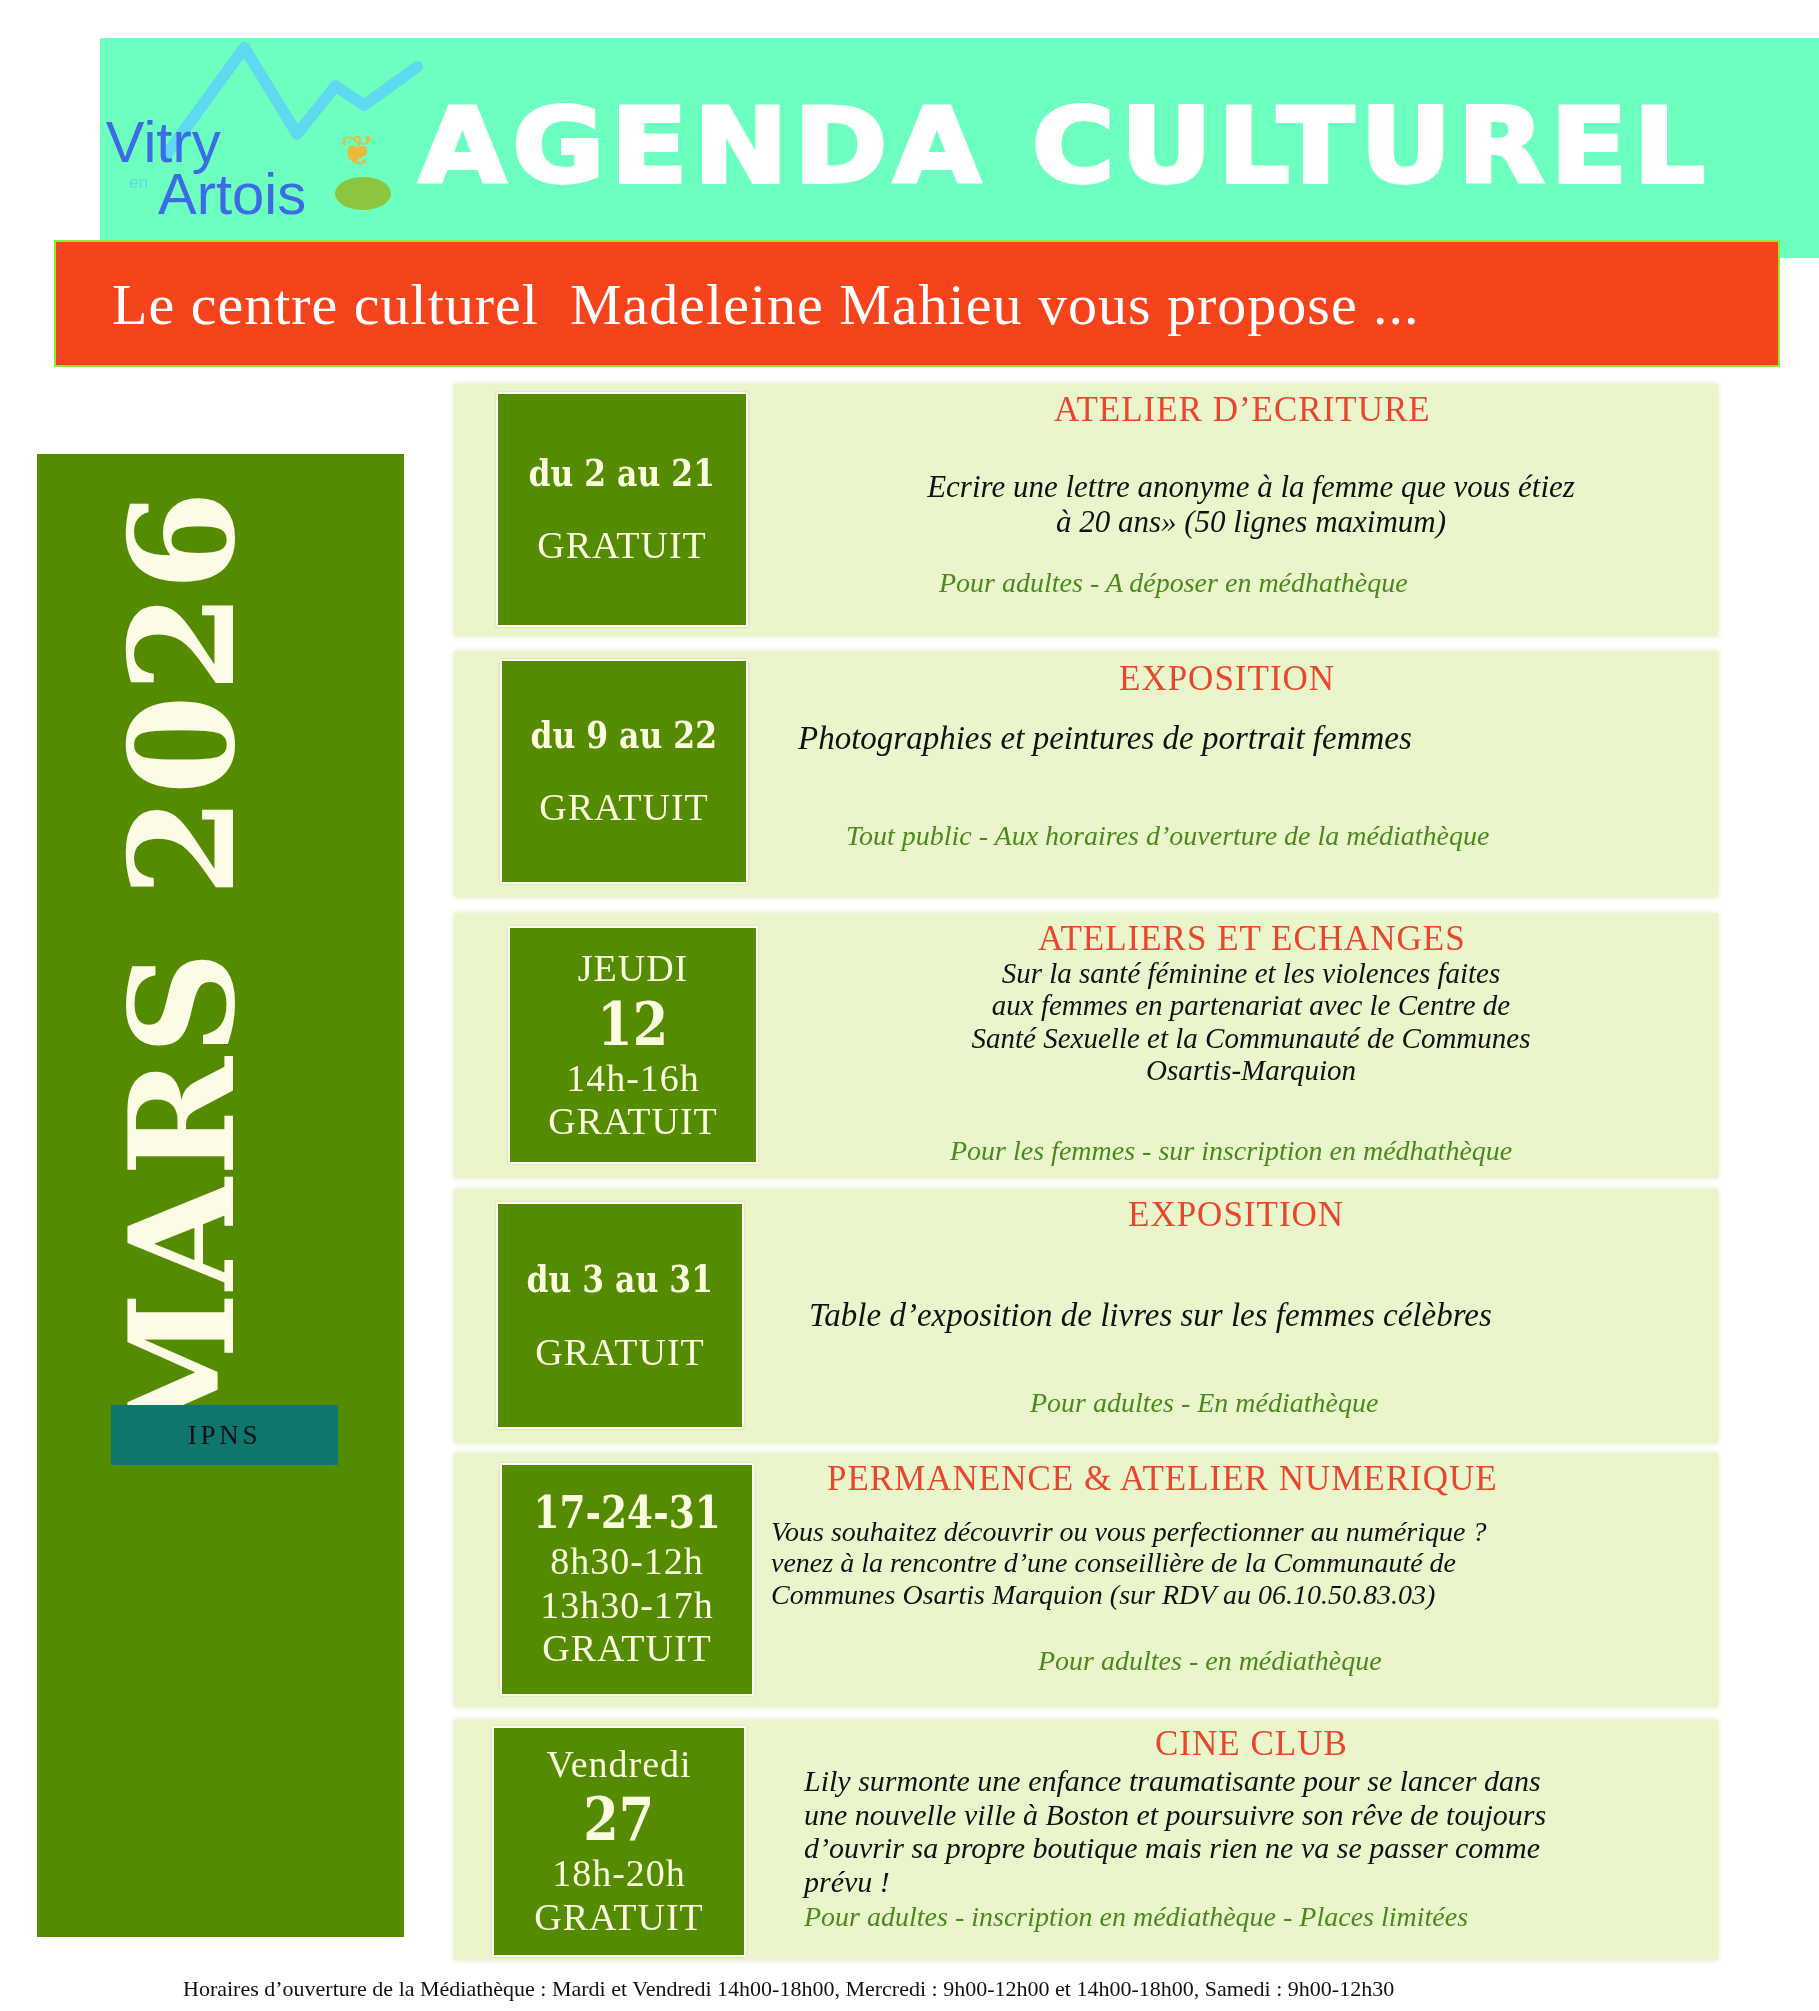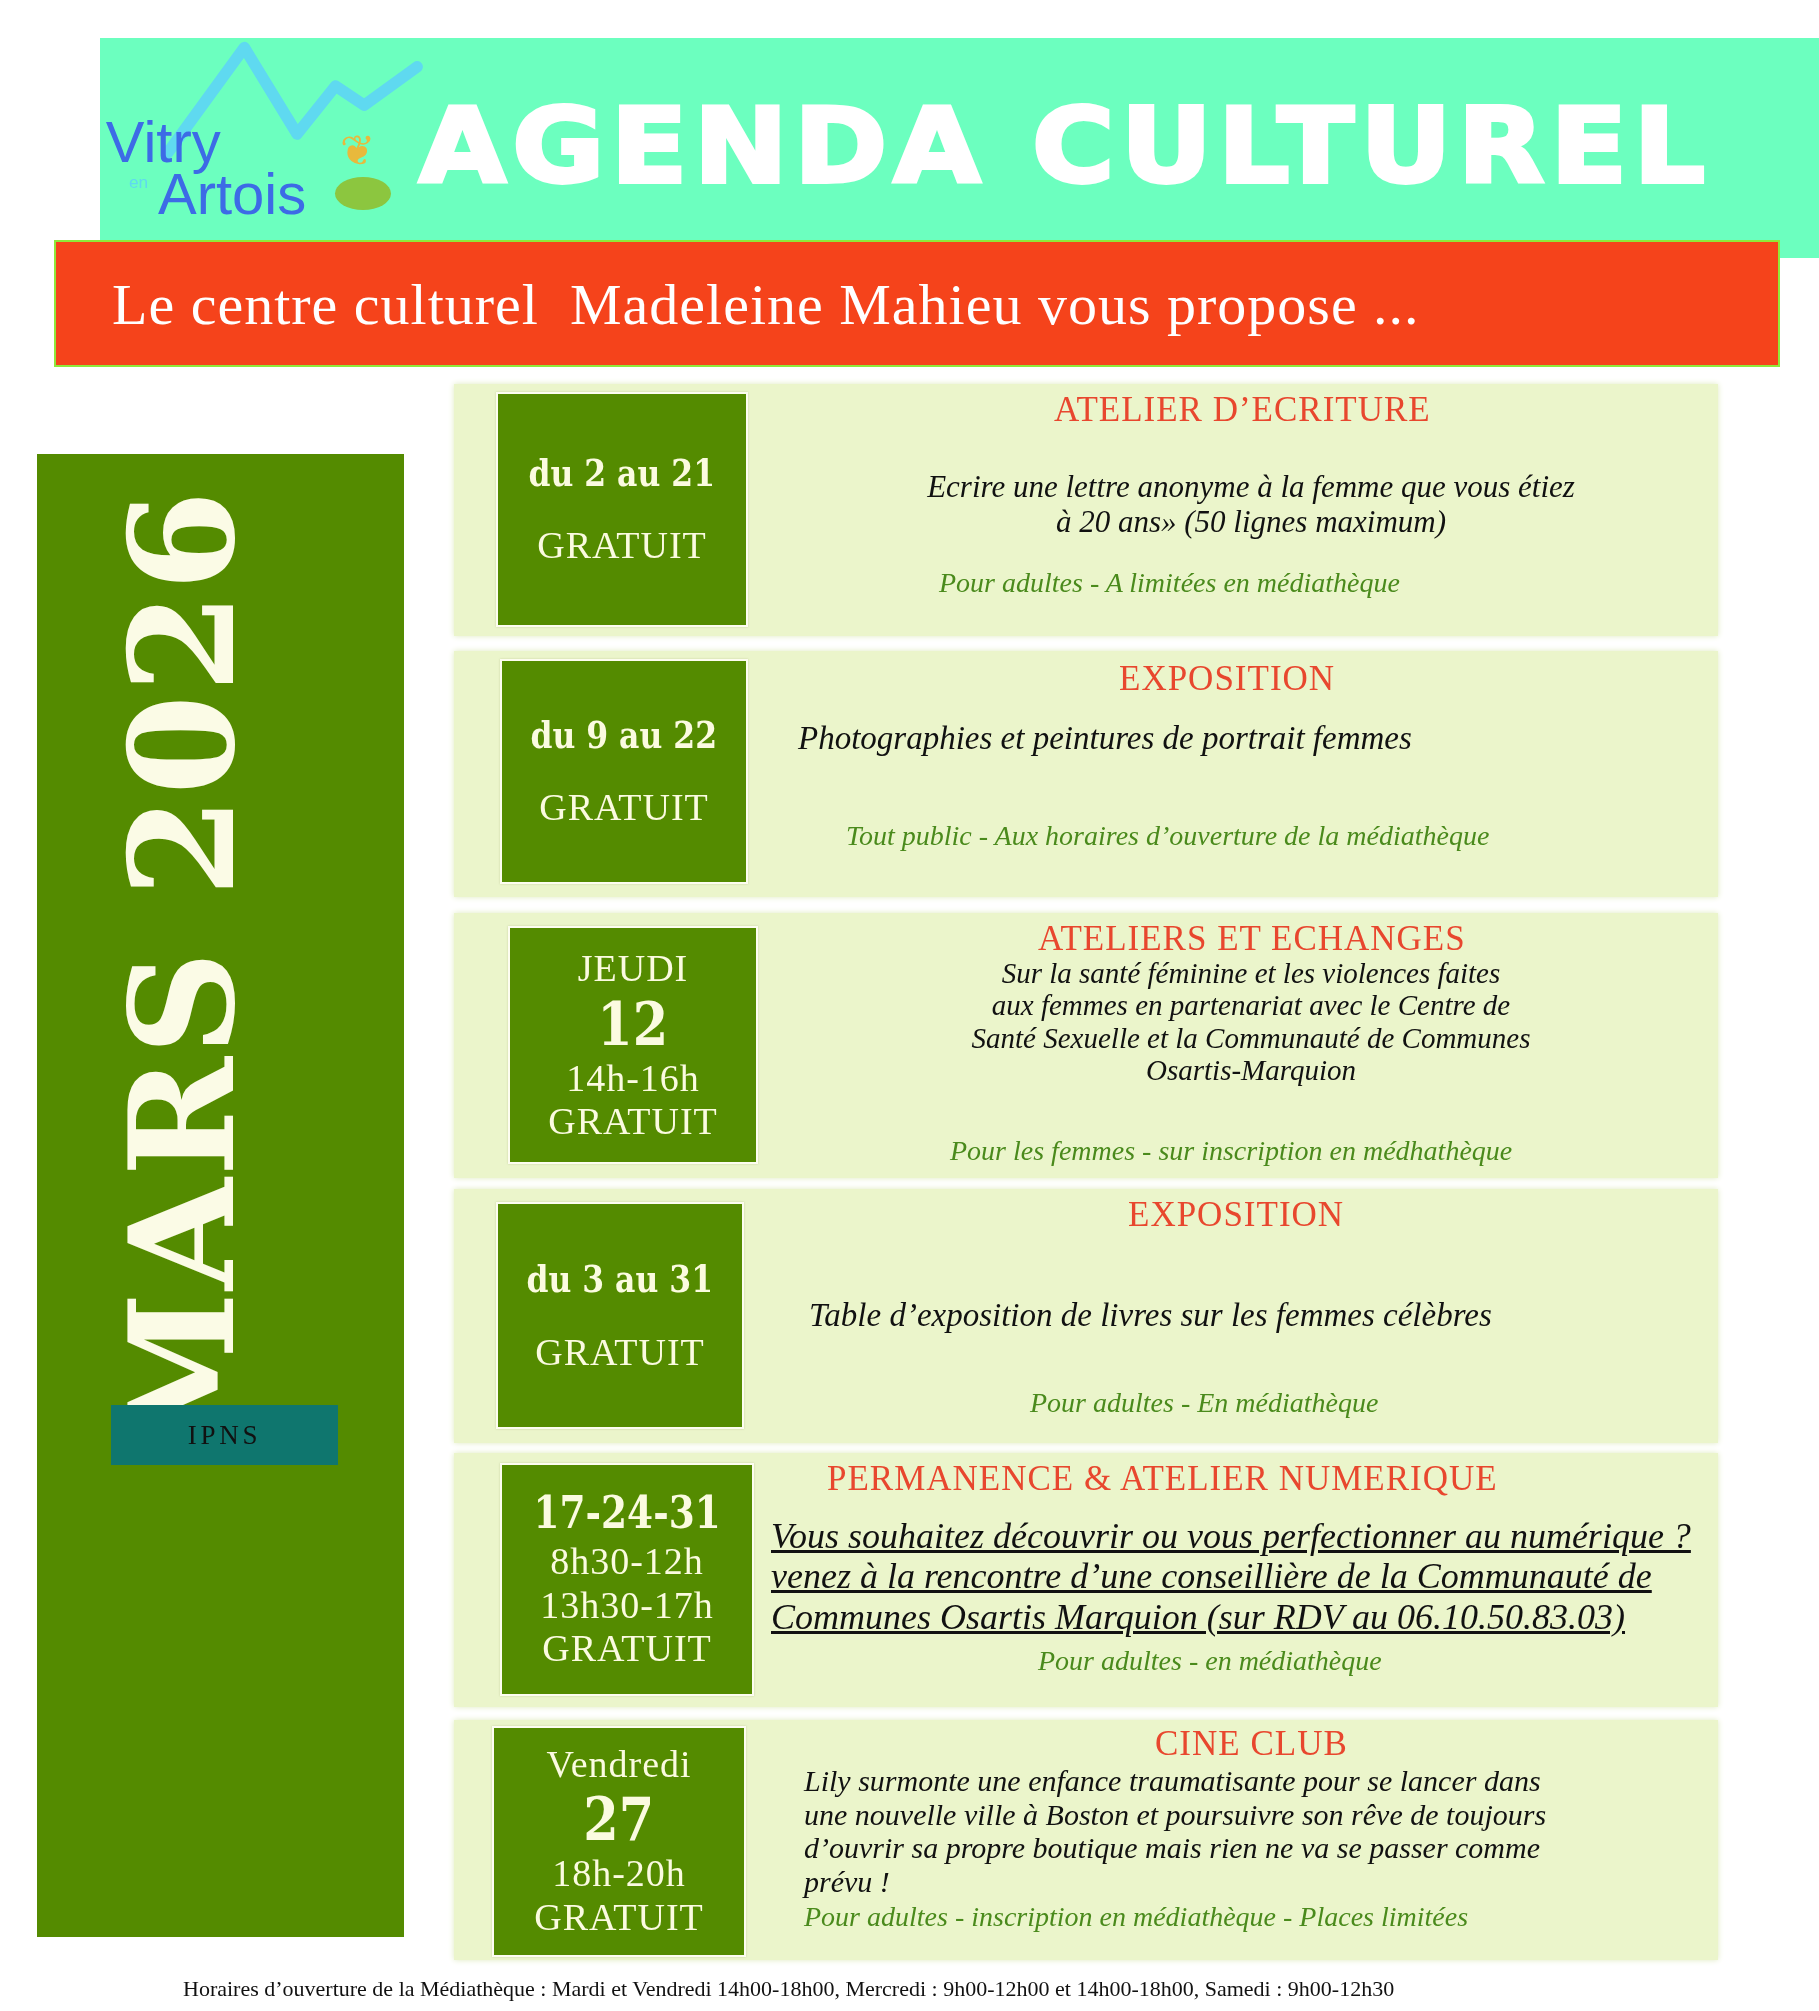--- a/index.html
+++ b/index.html
@@ -55,21 +55,21 @@
 <div class="ipns">IPNS</div>
 
 <div class="event" style="top:384px;height:252px;">
   <div class="date-box" style="left:42px;top:7.7px;width:248px;height:231px;">
     <div class="d-bold" style="margin-bottom:29px;">du 2 au 21</div>
     <div class="d-norm">GRATUIT</div>
   </div>
   <div class="ev-title" style="left:600px;top:5.8px;">ATELIER D’ECRITURE</div>
   <div class="ev-desc" style="left:403px;top:86px;width:788px;">Ecrire une lettre anonyme à la femme que vous étiez
  à 20 ans» (50 lignes maximum)</div>
-  <div class="ev-audience" style="left:485px;top:183px;">Pour adultes - A limitées en médiathèque</div>
+  <div class="ev-audience" style="left:485px;top:183px;">Pour adultes - A déposer en médhathèque</div>
 </div>
 
 <div class="event" style="top:651px;height:246px;">
   <div class="date-box" style="left:46px;top:7.7px;width:244px;height:221px;">
     <div class="d-bold" style="margin-bottom:29px;">du 9 au 22</div>
     <div class="d-norm">GRATUIT</div>
   </div>
   <div class="ev-title" style="left:665px;top:7.7px;">EXPOSITION</div>
   <div class="ev-desc left" style="left:344px;top:69px;width:865px;font-size:33px;">Photographies et peintures de portrait  femmes</div>
   <div class="ev-audience" style="left:392px;top:169px;">Tout public - Aux horaires d’ouverture de la médiathèque</div>
@@ -101,21 +101,21 @@
 </div>
 
 <div class="event" style="top:1453px;height:254px;">
   <div class="date-box" style="left:46px;top:9.6px;width:250px;height:229px;">
     <div class="d-bold" style="font-size:44px;">17-24-31</div>
     <div class="d-norm">8h30-12h</div>
     <div class="d-norm">13h30-17h</div>
     <div class="d-norm">GRATUIT</div>
   </div>
   <div class="ev-title" style="left:373px;top:5.8px;">PERMANENCE &amp; ATELIER NUMERIQUE</div>
-  <div class="ev-desc left" style="left:317px;top:63px;width:941px;font-size:36px;text-decoration:underline;">Vous souhaitez découvrir ou vous perfectionner au numérique ?
+  <div class="ev-desc left" style="left:317px;top:63px;width:941px;font-size:28px;">Vous souhaitez découvrir ou vous perfectionner au numérique ?
 venez à la rencontre d’une conseillière de la Communauté de
 Communes Osartis Marquion (sur RDV au 06.10.50.83.03)</div>
   <div class="ev-audience" style="left:584px;top:192px;">Pour adultes - en médiathèque</div>
 </div>
 
 <div class="event" style="top:1720px;height:240px;">
   <div class="date-box" style="left:38px;top:5.8px;width:250px;height:227px;">
     <div class="d-norm">Vendredi</div>
     <div class="d-big">27</div>
     <div class="d-norm">18h-20h</div>

